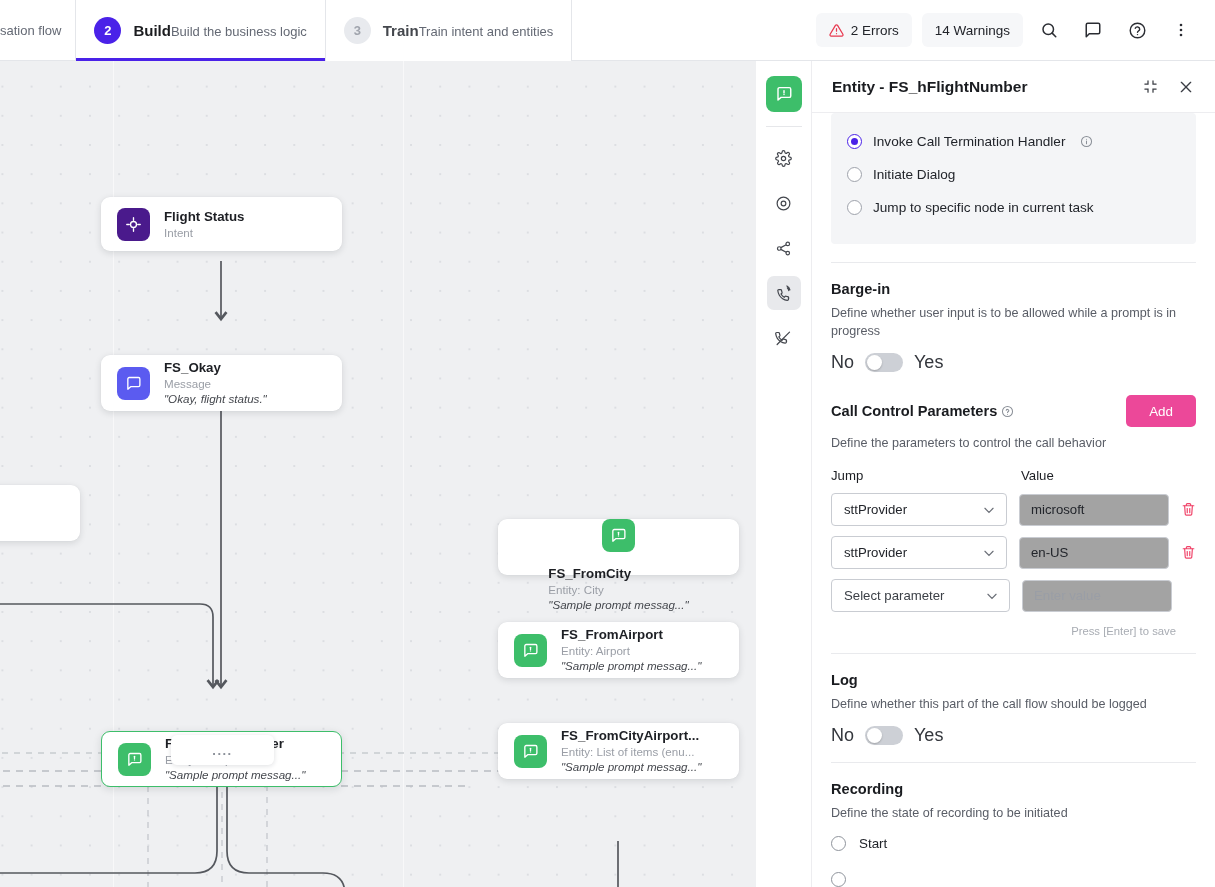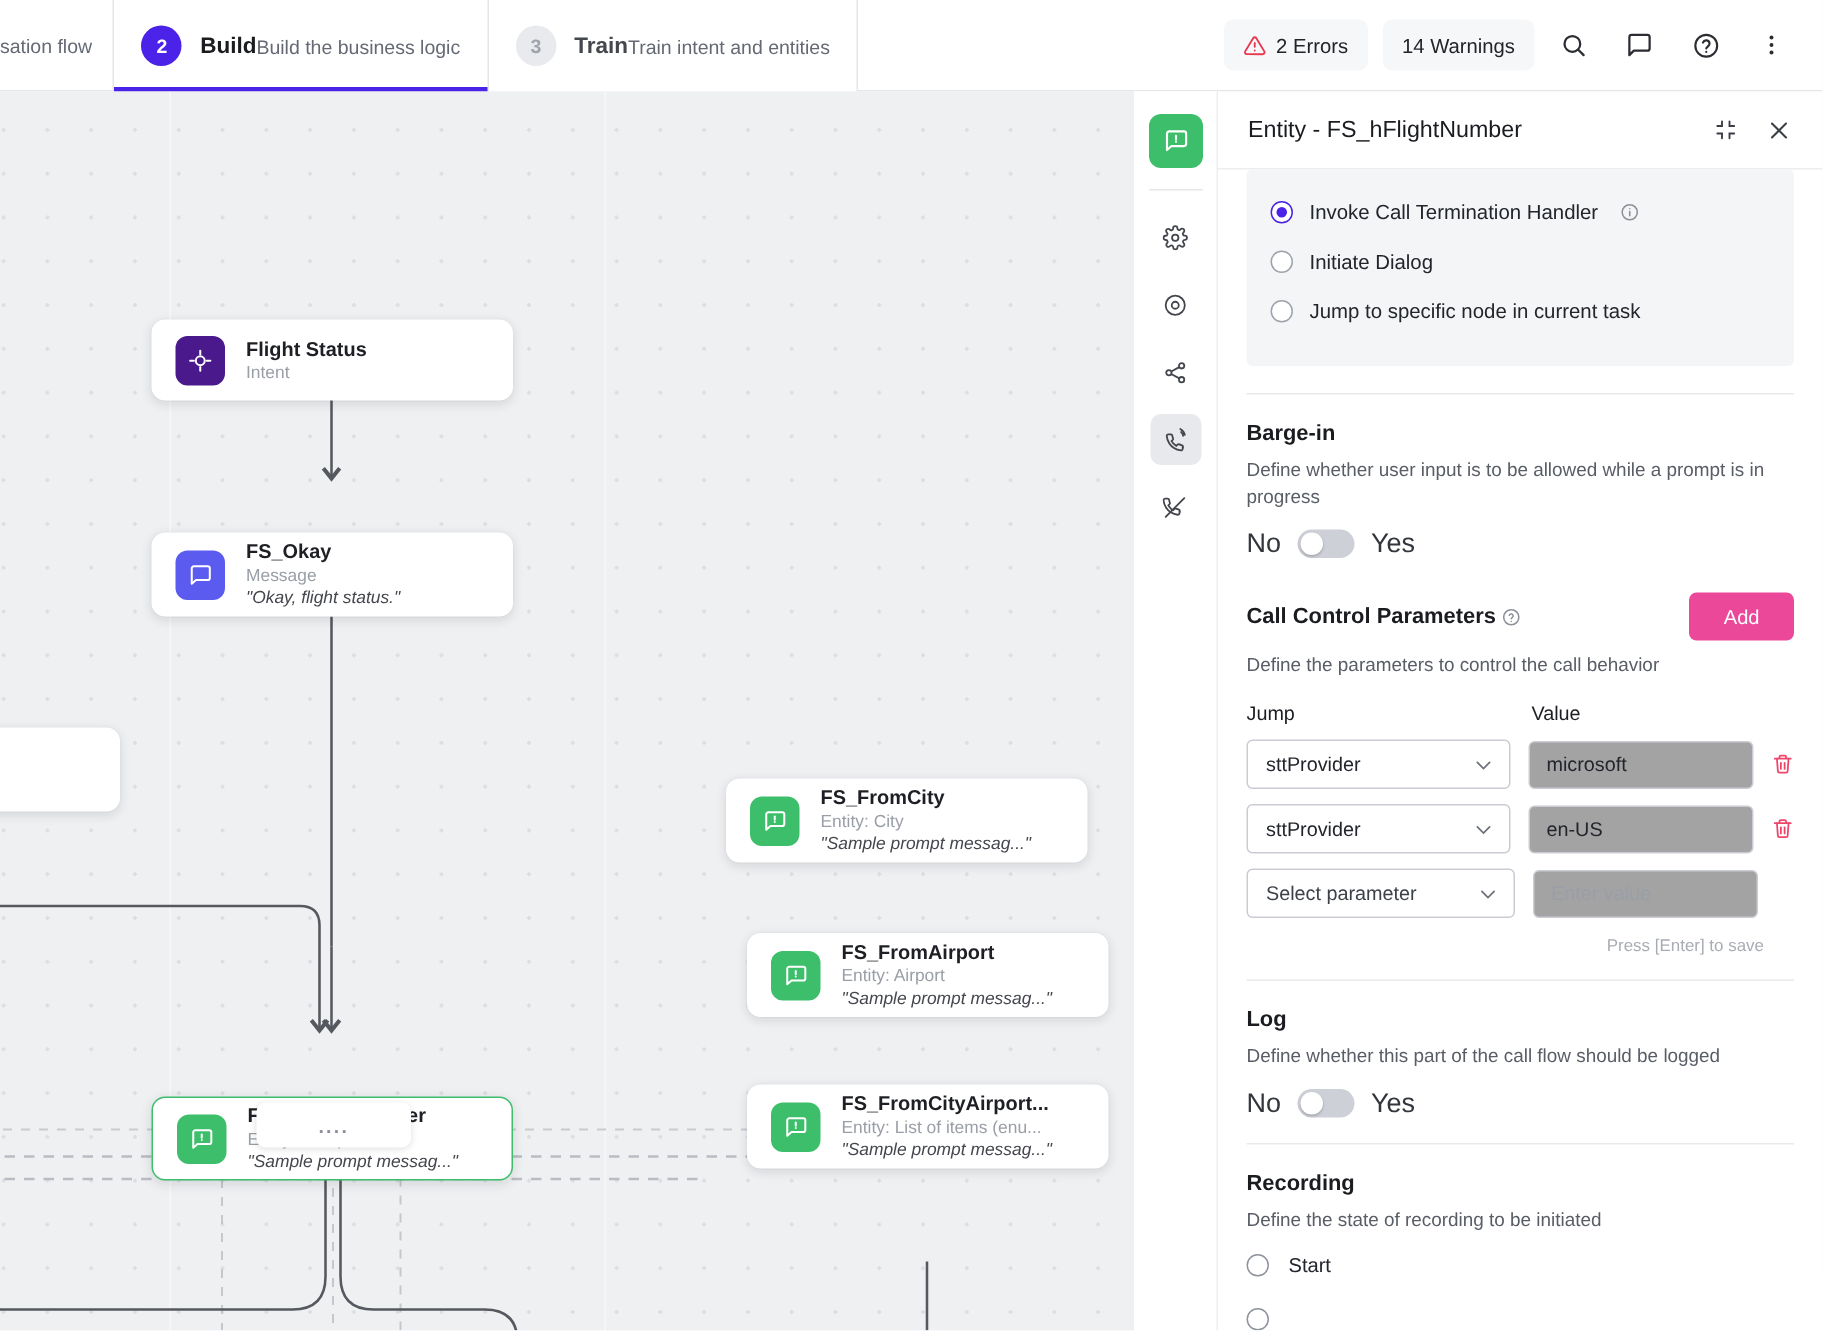--- a/index.html
+++ b/index.html
@@ -120,21 +120,21 @@
     display: flex; align-items: center; justify-content: center;
     color: #43464d; cursor: pointer;
   }
   .rail-btn.active { background: #e8e9ec; }
 
   .panel-main { flex: 1; display: flex; flex-direction: column; min-width: 0; }
   .panel-head {
     height: 52px; display: flex; align-items: center; padding: 0 16px 0 20px;
     border-bottom: 1px solid #ededf0; flex: 0 0 auto;
   }
-  .panel-title { font-size: 15.5px; font-weight: 400; color: #1a1c20; }
+  .panel-title { font-size: 15.5px; font-weight: 700; color: #1a1c20; }
   .panel-head-actions { margin-left: auto; display: flex; align-items: center; gap: 10px; }
   .phbtn { width: 26px; height: 26px; display: flex; align-items: center;
      justify-content: center; color: #3a3d44; cursor: pointer; border-radius: 4px; }
 
   .panel-scroll { flex: 1; overflow: hidden; padding: 0 19px; position: relative; }
 
   .radio-block { background: #f4f5f7; border-radius: 4px; padding: 12px 16px 20px;
      margin-top: 0; }
   .radio-row { display: flex; align-items: center; gap: 11px; height: 33px; cursor: pointer; }
   .radio {
@@ -292,21 +292,21 @@
       <path d="M267,700 L267,826" stroke="#c4c7cc" stroke-width="1.3" stroke-dasharray="6 6" fill="none"></path>
 
       <path d="M217,700 L217,790 Q217,812 195,812 L-10,812" stroke="#55585e" stroke-width="1.7" fill="none"></path>
       <path d="M227,700 L227,790 Q227,812 249,812 L323,812 Q345,812 345,834 L345,887" stroke="#55585e" stroke-width="1.7" fill="none"></path>
 
       <path d="M618,576 L618,606" stroke="#55585e" stroke-width="1.7" fill="none" marker-end="url(#ar)"></path>
       <path d="M618,679 L618,708" stroke="#55585e" stroke-width="1.7" fill="none" marker-end="url(#ar)"></path>
       <path d="M618,780 L618,848" stroke="#55585e" stroke-width="1.7" fill="none" marker-end="url(#ar)"></path>
     </svg>
 
-    <div class="node" style="left:101px; top:152px; width:241px; height:54px;">
+    <div class="node" style="left:101px; top:136px; width:241px; height:54px;">
       <div class="node-icon intent">
         <svg width="17" height="17" viewBox="0 0 24 24" fill="none" stroke="currentColor" stroke-width="1.9" stroke-linecap="round">
           <circle cx="12" cy="12" r="4.2"></circle>
             <line x1="12" y1="2.5" x2="12" y2="6"></line>
           <line x1="12" y1="18" x2="12" y2="21.5"></line>
             <line x1="2.5" y1="12" x2="6" y2="12"></line>
           <line x1="18" y1="12" x2="21.5" y2="12"></line>
         </svg>
       </div>
       <div class="node-body">
@@ -340,21 +340,21 @@
         <div class="node-title">FS_hFlightNumber</div>
         <div class="node-sub">Entity: Composite</div>
         <div class="node-prompt">"Sample prompt messag..."</div>
       </div>
     </div>
 
     <div class="dots-node" style="left:171px; top:674px; width:103px; height:30px;">
       <span>....</span>
     </div>
 
-    <div class="node" style="left:484px; top:458px; width:241px; height:56px;">
+    <div class="node" style="left:498px; top:458px; width:241px; height:56px;flex-direction:column;">
       <div class="node-icon entity">
         <svg width="17" height="17" viewBox="0 0 24 24" fill="none" stroke="currentColor" stroke-width="1.9" stroke-linejoin="round">
           <path d="M21 14.5a2 2 0 0 1-2 2H8l-4 3.5V5.5a2 2 0 0 1 2-2h13a2 2 0 0 1 2 2z"></path>
           <line x1="12" y1="7.5" x2="12" y2="10.5" stroke-linecap="round"></line>
           <line x1="12" y1="12.6" x2="12.01" y2="12.6" stroke-linecap="round"></line>
         </svg>
       </div>
       <div class="node-body">
         <div class="node-title">FS_FromCity</div>
         <div class="node-sub">Entity: City</div>

